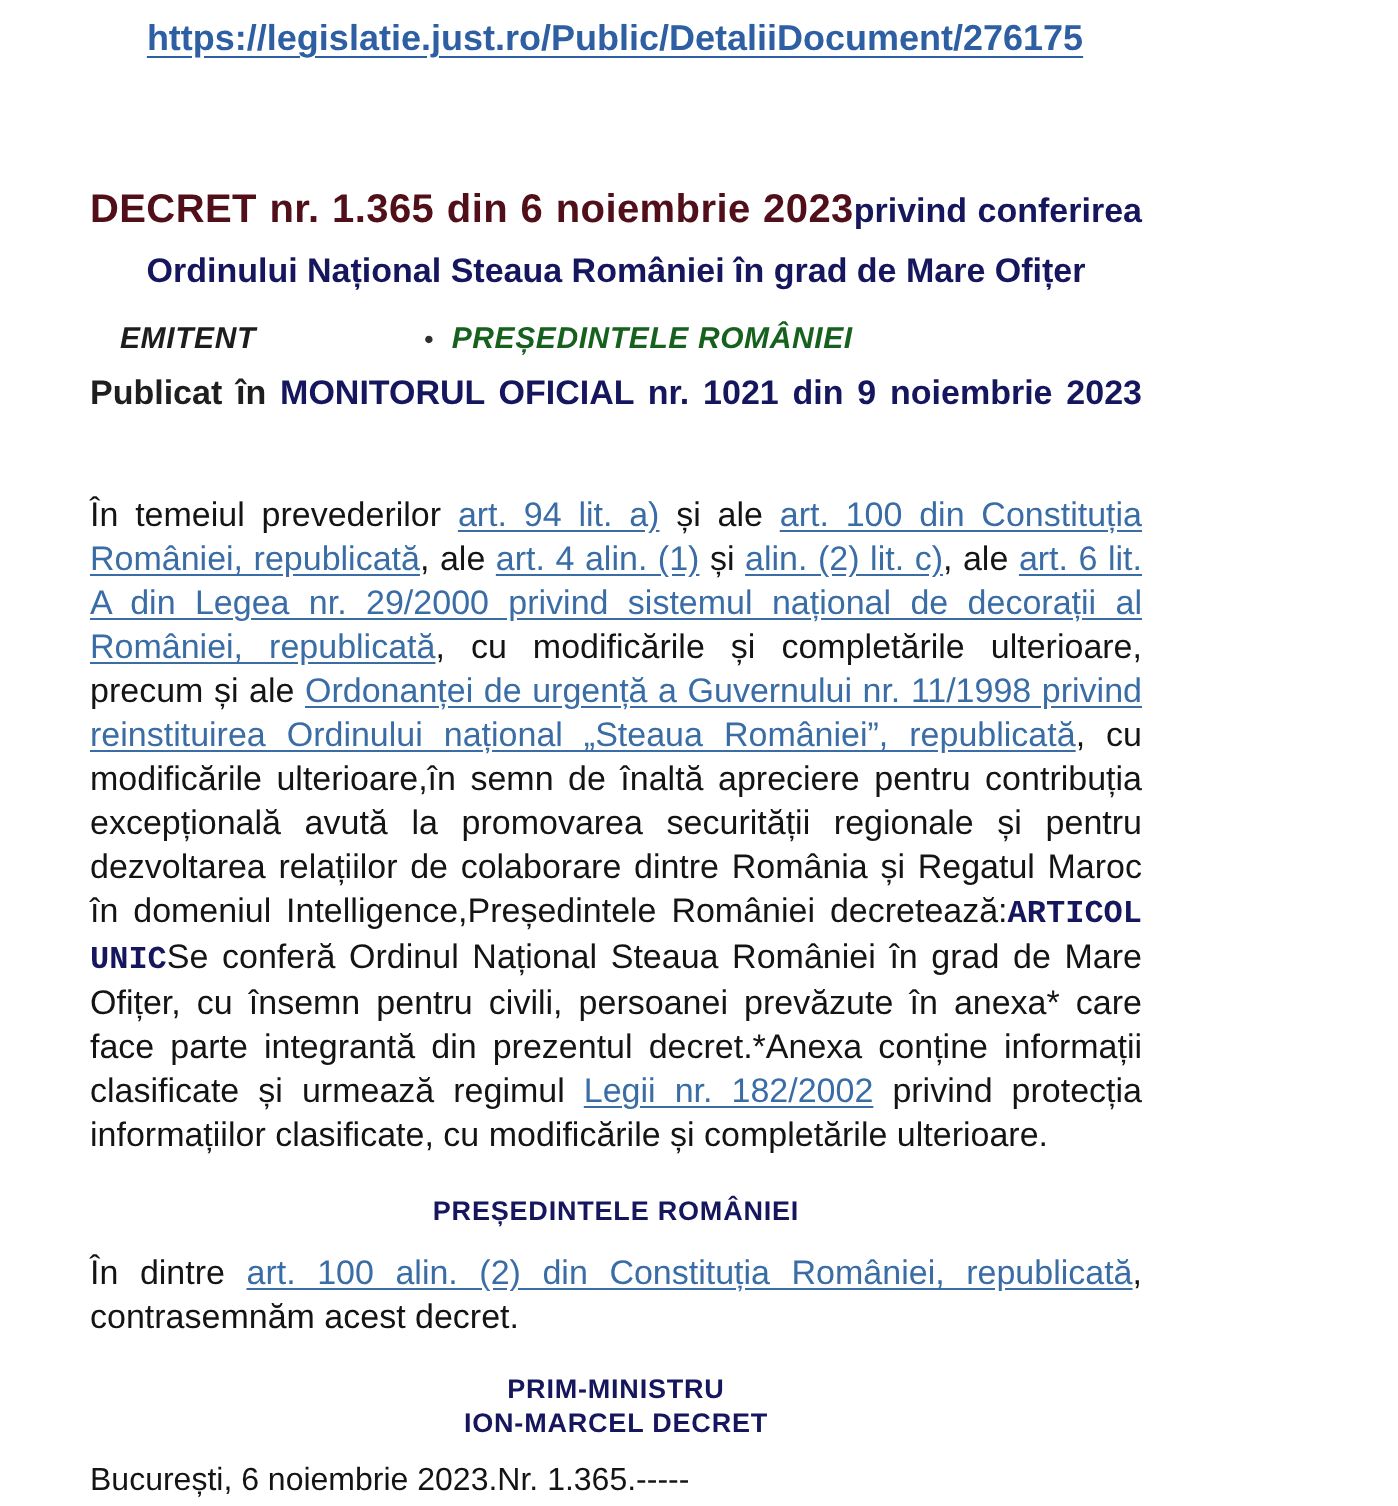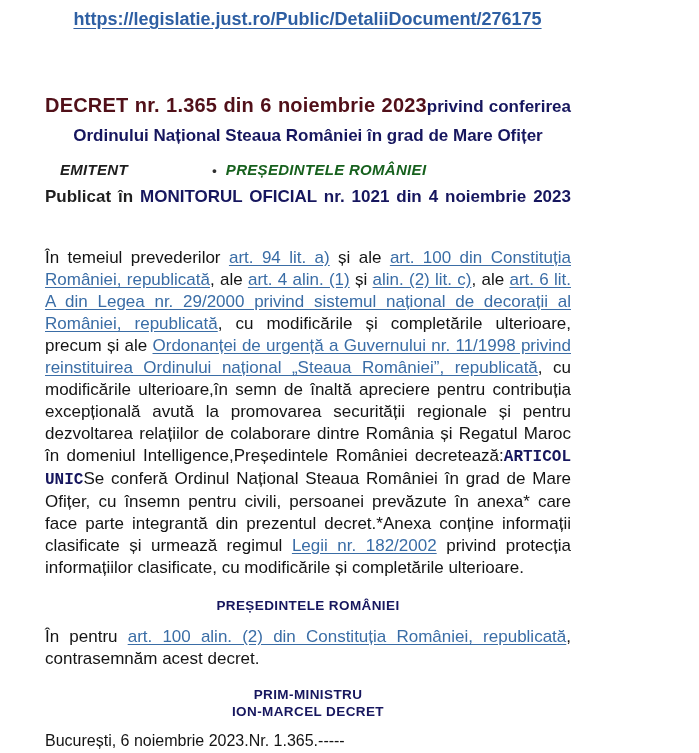--- a/index.html
+++ b/index.html
@@ -65,29 +65,29 @@
     <div class="title-block">
       <div class="title-line1"><span class="decree-no">DECRET nr. 1.365 din 6 noiembrie 2023</span><span class="decree-sub">privind conferirea</span></div>
       <div class="title-line2 decree-sub">Ordinului Național Steaua României în grad de Mare Ofițer</div>
     </div>
 
     <div class="emitent-row">
       <span class="emitent-label">EMITENT</span>
       <span class="emitent-value"><span class="bullet">•</span><span>PREȘEDINTELE ROMÂNIEI</span></span>
     </div>
 
-    <div class="publicat-row"><span class="publicat-prefix">Publicat în</span> <span class="publicat-value">MONITORUL OFICIAL nr. 1021 din 4 noiembrie 2023</span></div>
+    <div class="publicat-row"><span class="publicat-prefix">Publicat în</span> <span class="publicat-value">MONITORUL OFICIAL nr. 1021 din 9 noiembrie 2023</span></div>
 
     <div class="body-par"><span>În temeiul prevederilor </span><a href="#" class="doc-link">art. 94 lit. a)</a><span> și ale </span><a href="#" class="doc-link">art. 100 din Constituția României, republicată</a><span>, ale </span><a href="#" class="doc-link">art. 4 alin. (1)</a><span> și </span><a href="#" class="doc-link">alin. (2) lit. c)</a><span>, ale </span><a href="#" class="doc-link">art. 6 lit. A din Legea nr. 29/2000 privind sistemul național de decorații al României, republicată</a><span>, cu modificările și completările ulterioare, precum și ale </span><a href="#" class="doc-link">Ordonanței de urgență a Guvernului nr. 11/1998 privind reinstituirea Ordinului național „Steaua României”, republicată</a><span>, cu modificările ulterioare,în semn de înaltă apreciere pentru contribuția excepțională avută la promovarea securității regionale și pentru dezvoltarea relațiilor de colaborare dintre România și Regatul Maroc în domeniul Intelligence,Președintele României decretează:</span><span class="article-label">ARTICOL UNIC</span><span>Se conferă Ordinul Național Steaua României în grad de Mare Ofițer, cu însemn pentru civili, persoanei prevăzute în anexa* care face parte integrantă din prezentul decret.*Anexa conține informații clasificate și urmează regimul </span><a href="#" class="doc-link">Legii nr. 182/2002</a><span> privind protecția informațiilor clasificate, cu modificările și completările ulterioare.</span></div>
 
     <div class="sig sig1">
       <div>PREȘEDINTELE ROMÂNIEI</div>
     </div>
 
-    <div class="body-par par2"><span>În pentru </span><a href="#" class="doc-link">art. 100 alin. (2) din Constituția României, republicată</a><span>, contrasemnăm acest decret.</span></div>
+    <div class="body-par par2"><span>În dintre </span><a href="#" class="doc-link">art. 100 alin. (2) din Constituția României, republicată</a><span>, contrasemnăm acest decret.</span></div>
 
     <div class="sig sig2">
       <div>PRIM-MINISTRU</div>
       <div>ION-MARCEL DECRET</div>
     </div>
 
     <div class="footer-line">București, 6 noiembrie 2023.Nr. 1.365.-----</div>
 
   </div>
 </div>

